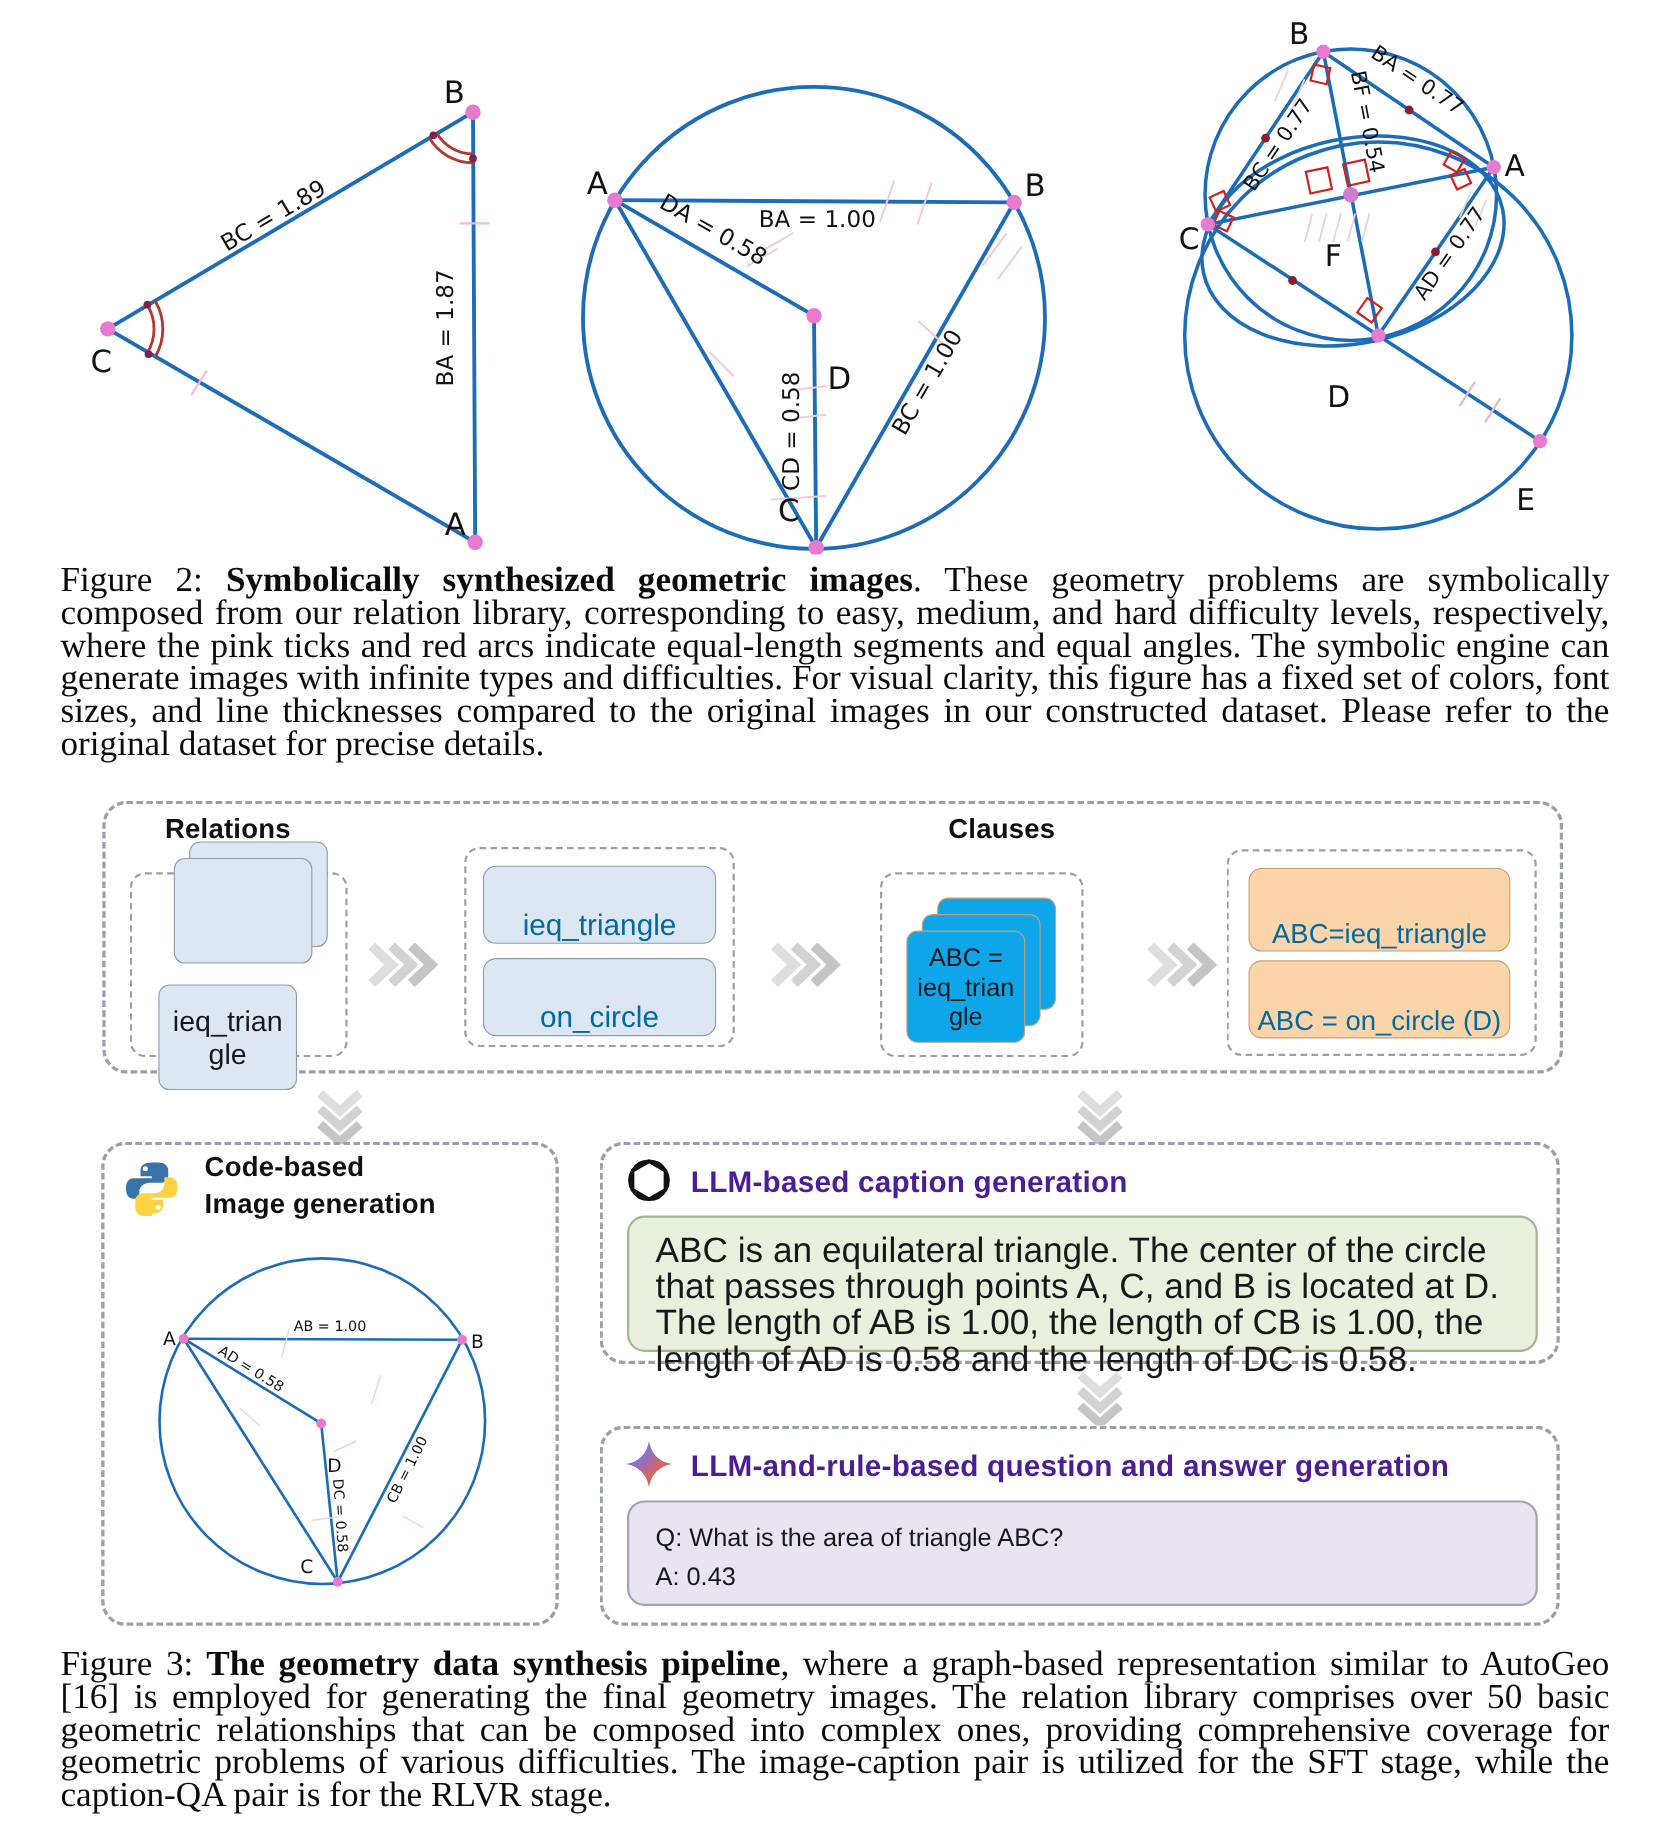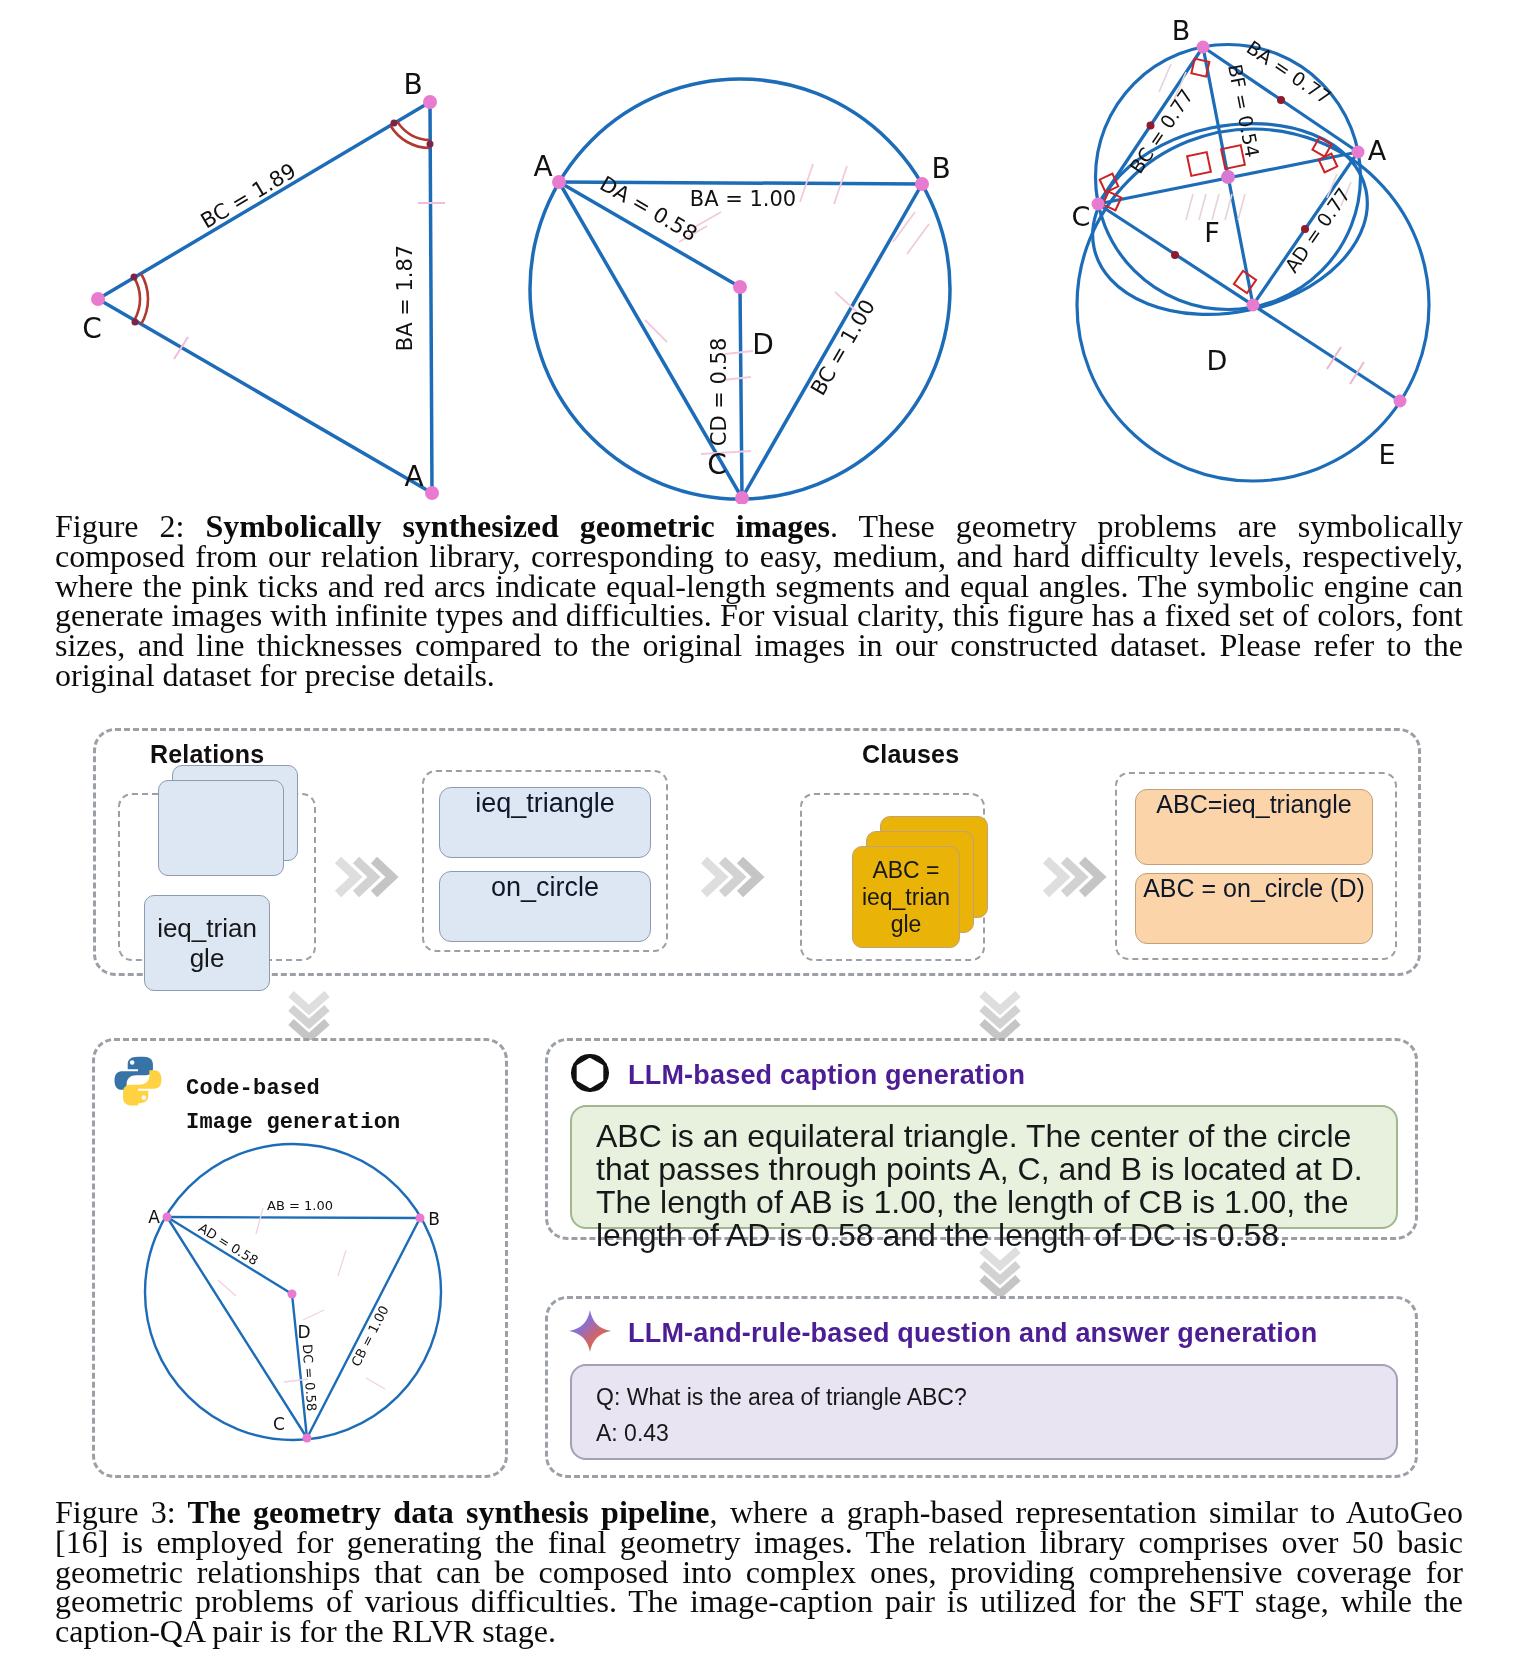--- a/index.html
+++ b/index.html
@@ -9,24 +9,24 @@
   svg{font-family:"DejaVu Sans",sans-serif;}
   .caption{font-family:"Liberation Serif",serif;font-size:32px;line-height:29.8px;
            text-align:justify;color:#0b0b0b;}
   .caption b{font-weight:700;}
   .dashed{border:3px dashed #9aa0a6;border-radius:22px;box-sizing:border-box;}
   .dashed-inner{border:2.5px dashed #9aa0a6;border-radius:14px;box-sizing:border-box;}
   .comic{font-weight:700;letter-spacing:.2px;color:#101010;}
   .card{position:absolute;box-sizing:border-box;border:1.5px solid #8c9cb0;border-radius:10px;
         background:#dde7f3;display:flex;flex-direction:column;align-items:center;justify-content:center;
         font-size:26px;color:#17181a;line-height:30px;}
-  .card.orange{background:#eab308;border-color:#c1a07b;font-size:23px;line-height:27px;margin-left:28px;}
+  .card.orange{background:#0ea5e9;border-color:#c1a07b;font-size:23px;line-height:27px;}
   .pill{position:absolute;box-sizing:border-box;border:1.5px solid #8c9cb0;border-radius:12px;
-        background:#dde7f3;display:flex;align-items:flex-start;justify-content:center;
-        font-size:27px;color:#0f172a;}
+        background:#dde7f3;display:flex;align-items:flex-end;justify-content:center;
+        font-size:27px;color:#0369a1;}
   .pill.orange{background:#fbd4aa;border-color:#c1a07b;font-size:25px;}
   .notebox{position:absolute;box-sizing:border-box;border-radius:16px;font-size:32px;line-height:33px;
         color:#17181a;padding:13px 24px;}
   .green{background:#e8f0de;border:2px solid #a3b591;}
   .purple{background:#e9e4f1;border:2px solid #a79fb5;}
   .htitle{font-size:27px;font-weight:700;letter-spacing:.2px;color:#4c1d95;}
 </style>
 </head>
 <body>
 
@@ -269,21 +269,21 @@
 
   <div class="abs dashed" style="left:92px;top:1038px;width:416px;height:440px;"></div>
 
   <svg class="abs" style="left:112px;top:1054px;" width="52" height="52" viewBox="0 0 48 48">
     <path fill="#3873a8" d="M23.8 2.5c-6.1 0-9.3 2.5-9.3 7v4.6h9.5v1.8H8.9c-4.3 0-6.6 3.3-6.6 8.5 0 5.3 2.3 8.6 6.6 8.6h4.6v-5.6c0-4.6 3.8-7.8 8.9-7.8h9c3.7 0 6.4-2.7 6.4-6.4V9.5c0-4.4-3.3-7-8.2-7h-5.8z"></path>
     <circle fill="#ffffff" cx="18.6" cy="7.9" r="2.1"></circle>
     <path fill="#ffd242" d="M24.2 45.5c6.1 0 9.3-2.5 9.3-7v-4.6H24v-1.8h15.1c4.3 0 6.6-3.3 6.6-8.5 0-5.3-2.3-8.6-6.6-8.6h-4.6v5.6c0 4.6-3.8 7.8-8.9 7.8h-9c-3.7 0-6.4 2.7-6.4 6.4v5.7c0 4.4 3.3 7 8.2 7h5.8z"></path>
     <circle fill="#ffffff" cx="29.4" cy="40.1" r="2.1"></circle>
   </svg>
 
-  <div class="abs comic" style="left:186px;top:1072px;font-size:22px;line-height:34px;font-family:Liberation Mono, monospace;">
+  <div class="abs comic" style="left:186px;top:1044px;font-size:25px;line-height:34px;">
     <div>Code-based</div>
     <div>Image generation</div>
   </div>
 
   <svg class="abs" style="left:98px;top:1130px;" width="400" height="330" viewBox="0 0 400 330">
     <circle cx="195" cy="162" r="148" stroke="#1d6cb8" stroke-width="2.4" fill="none"></circle>
     <g stroke="#1d6cb8" stroke-width="2.4" fill="none" stroke-linecap="round">
       <line x1="69" y1="87" x2="322" y2="88"></line>
       <line x1="69" y1="87" x2="194" y2="164"></line>
       <line x1="69" y1="87" x2="209" y2="308"></line>

